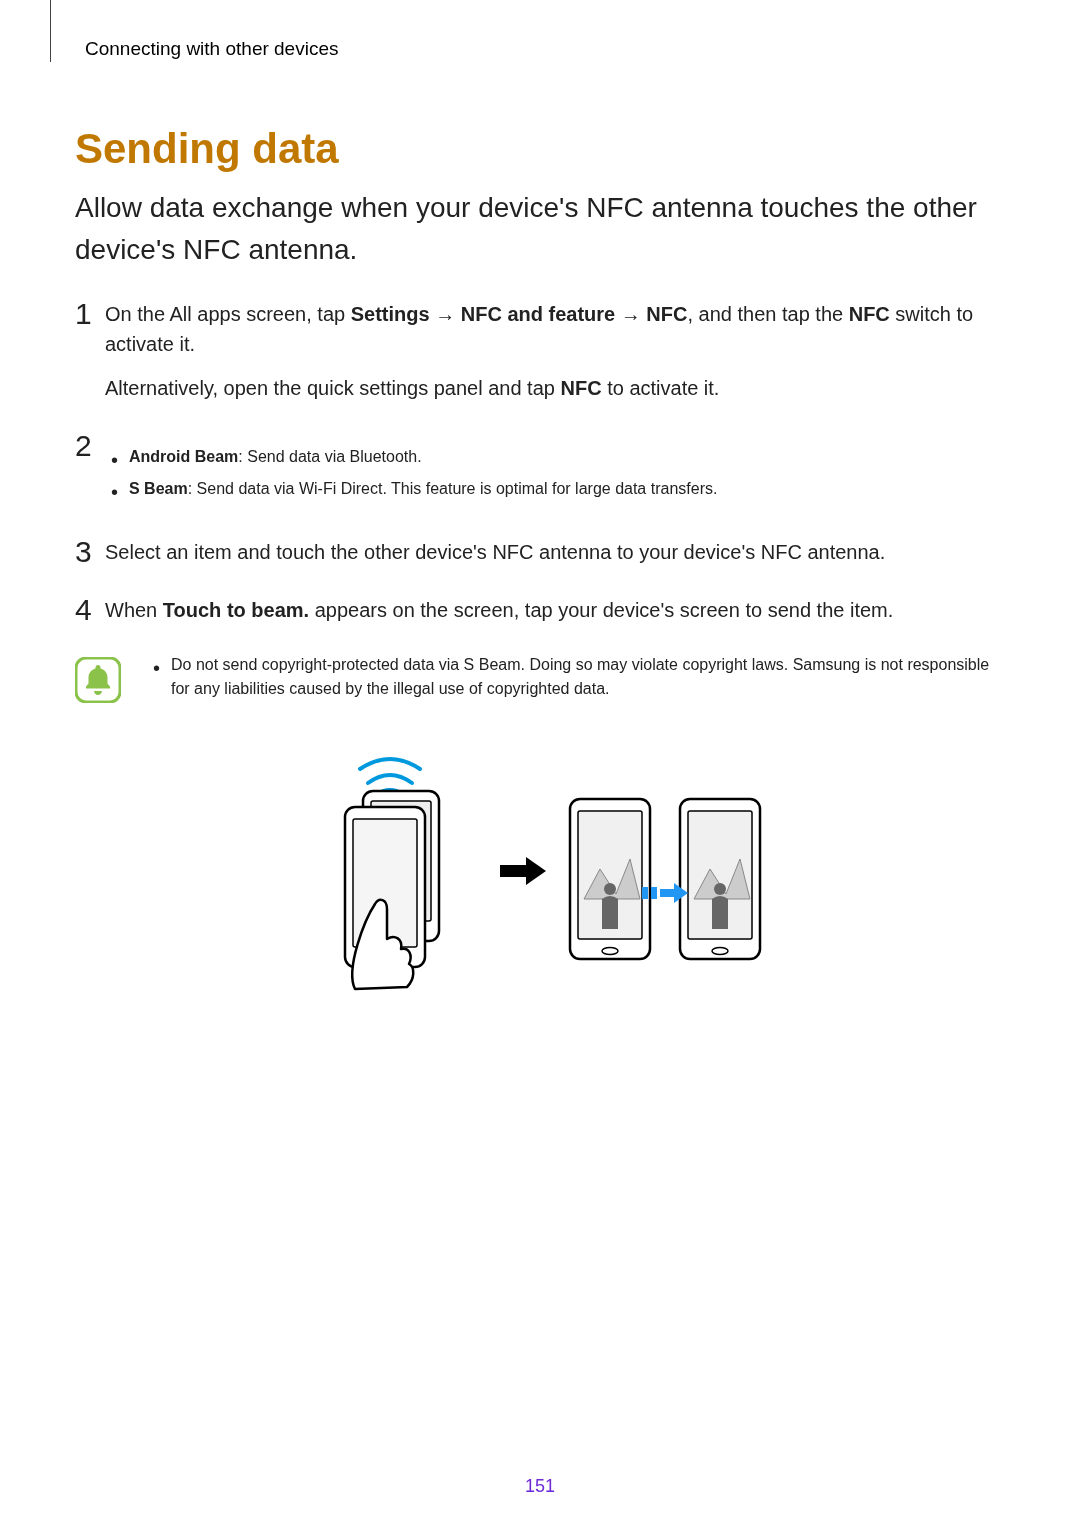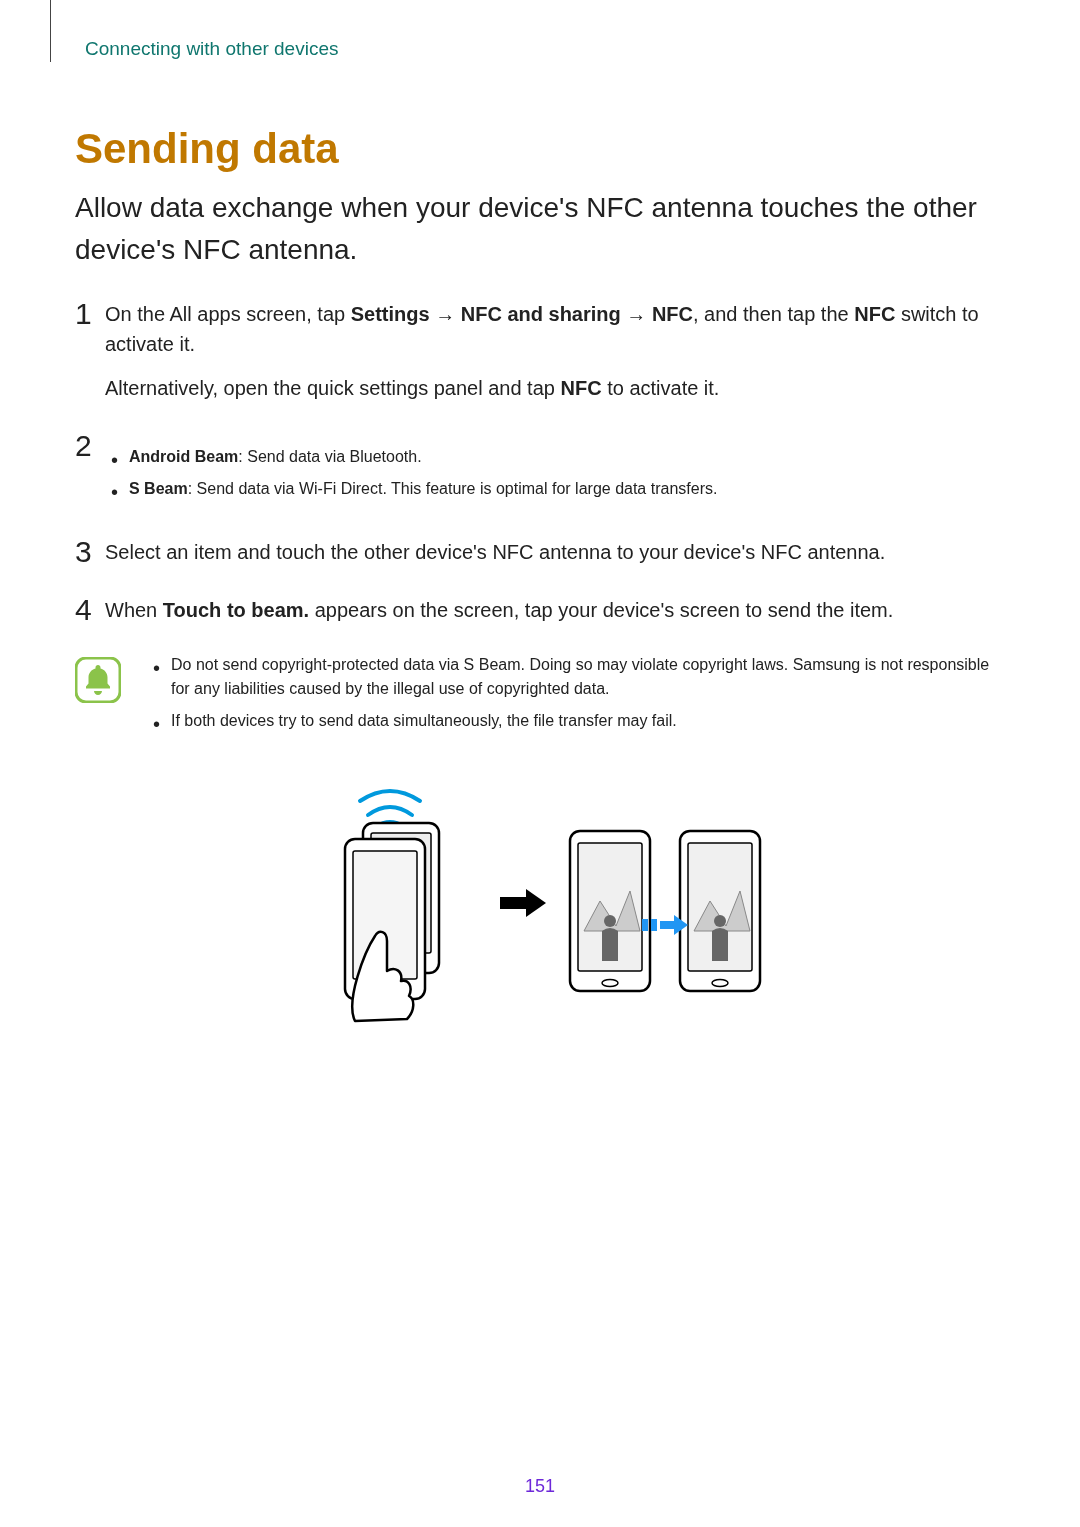--- a/index.html
+++ b/index.html
@@ -23,21 +23,21 @@
     top: 0;
     width: 1px;
     height: 62px;
     background: #444;
   }
   .header-title {
     position: absolute;
     left: 85px;
     top: 38px;
     font-size: 19px;
-    color: #0f766e;
+    color: #000000;
   }
   .content {
     padding-top: 85px;
   }
   .section-title {
     font-size: 42px;
     font-weight: bold;
     color: #c07800;
     margin-bottom: 14px;
   }
@@ -136,21 +136,21 @@
 
   <div class="content">
 
     <div class="section-title">Sending data</div>
     <div class="intro">Allow data exchange when your device's NFC antenna touches the other device's NFC antenna.</div>
 
     <div class="step">
       <div class="step-number">1</div>
       <div class="step-body">
         <p>
-          <span>On the All apps screen, tap </span><span class="bold">Settings</span><span> → </span><span class="bold">NFC and sharing</span><span> → </span><span class="bold">NFC</span><span>, and then tap the </span><span class="bold">NFC</span><span> switch to activate it.</span>
+          <span>On the All apps screen, tap </span><span class="bold">Settings</span><span> → </span><span class="bold">NFC and feature</span><span> → </span><span class="bold">NFC</span><span>, and then tap the </span><span class="bold">NFC</span><span> switch to activate it.</span>
         </p>
         <p>
           <span>Alternatively, open the quick settings panel and tap </span><span class="bold">NFC</span><span> to activate it.</span>
         </p>
       </div>
     </div>
 
     <div class="step">
       <div class="step-number">2</div>
       <div class="step-body">
@@ -178,21 +178,20 @@
     </div>
 
     <div class="note-box">
       <svg class="note-icon" viewBox="0 0 46 46">
         <rect x="1" y="1" width="44" height="44" rx="10" ry="10" fill="none" stroke="#8bc34a" stroke-width="3"></rect>
         <path d="M23 8 c-1.5 0 -2.5 1 -2.5 2.5 v1 c-4 1 -7 4.5 -7 9 v6 l-2.5 3 v2 h24 v-2 l-2.5 -3 v-6 c0 -4.5 -3 -8 -7 -9 v-1 c0 -1.5 -1 -2.5 -2.5 -2.5 z M19 34 c0 2.2 1.8 4 4 4 s4 -1.8 4 -4 z" fill="#8bc34a"></path>
       </svg>
       <div class="note-body">
         <ul class="bullet-list">
           <li>Do not send copyright-protected data via S Beam. Doing so may violate copyright laws. Samsung is not responsible for any liabilities caused by the illegal use of copyrighted data.</li>
-          <li>If both devices try to send data simultaneously, the file transfer may fail.</li>
         </ul>
       </div>
     </div>
 
     <div class="illustration">
       <svg viewBox="0 0 500 260" width="500" height="260">
 
         <path d="M 70 30 Q 100 10 130 30" stroke="#0099dd" stroke-width="4" fill="none" stroke-linecap="round"></path>
         <path d="M 78 44 Q 100 28 122 44" stroke="#0099dd" stroke-width="4" fill="none" stroke-linecap="round"></path>
         <path d="M 86 56 Q 100 46 114 56" stroke="#0099dd" stroke-width="4" fill="none" stroke-linecap="round"></path>

